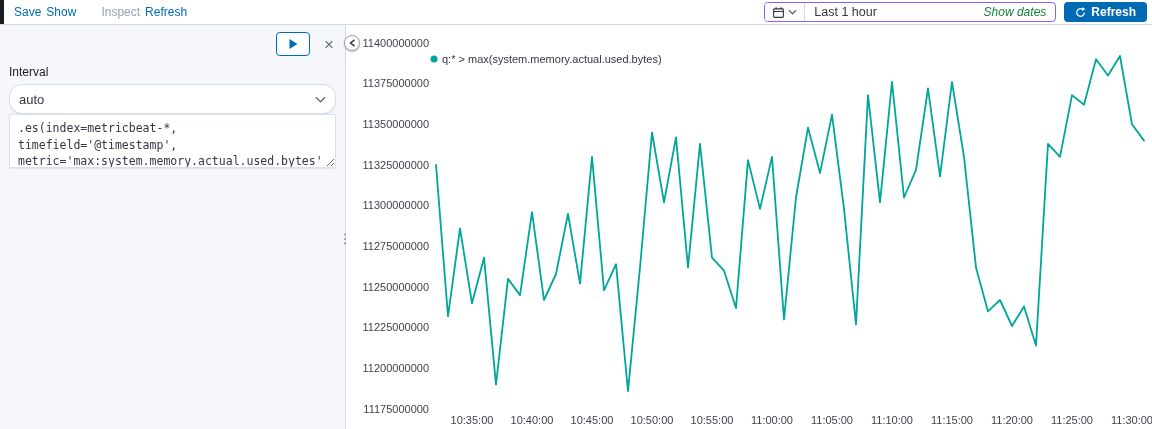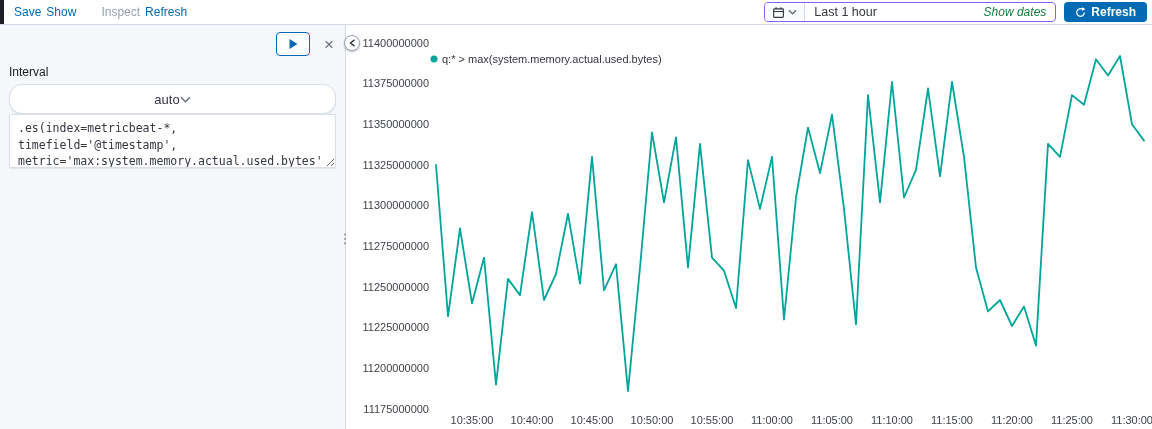--- a/index.html
+++ b/index.html
@@ -50,21 +50,21 @@
     width:34px; height:24px; border:1px solid #006BB4; border-radius:4px;
     background:#fff; display:flex; align-items:center; justify-content:center; cursor:pointer;
   }
   .close-btn { color:#69707d; font-size:17px; line-height:1; cursor:pointer; padding:0 2px; user-select:none; }
 
   .form-label { font-size:12px; color:#1a1c21; margin:9px 0 5px; }
   .select {
     height:30px; width:100%; background:#fff;
     border:1px solid #d9dee8; border-radius:13px;
     box-shadow:0 1px 1px rgba(152,162,179,.2);
-    display:flex; align-items:center; justify-content:center;
+    display:flex; align-items:center; justify-content:space-between;
     padding:0 9px; font-size:13px; color:#343741; cursor:pointer;
   }
   .expr-textarea {
     width:100%; height:54px; resize:vertical;
     background:#fff; border:1px solid #d9dee8; border-radius:2px;
     box-shadow:0 1px 1px rgba(152,162,179,.2);
     font-family:"DejaVu Sans Mono", monospace; font-size:11.5px; line-height:1.45;
     color:#343741; padding:5px 8px; outline:none;
   }
 

